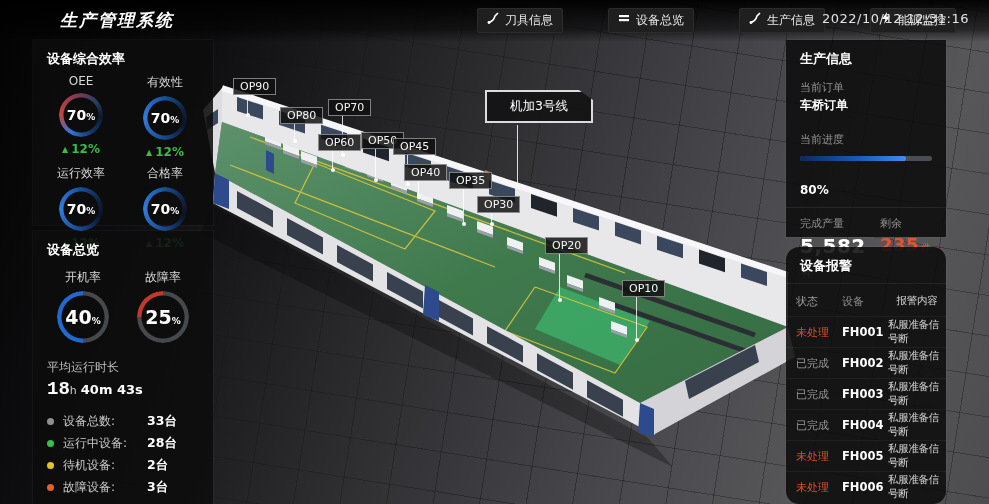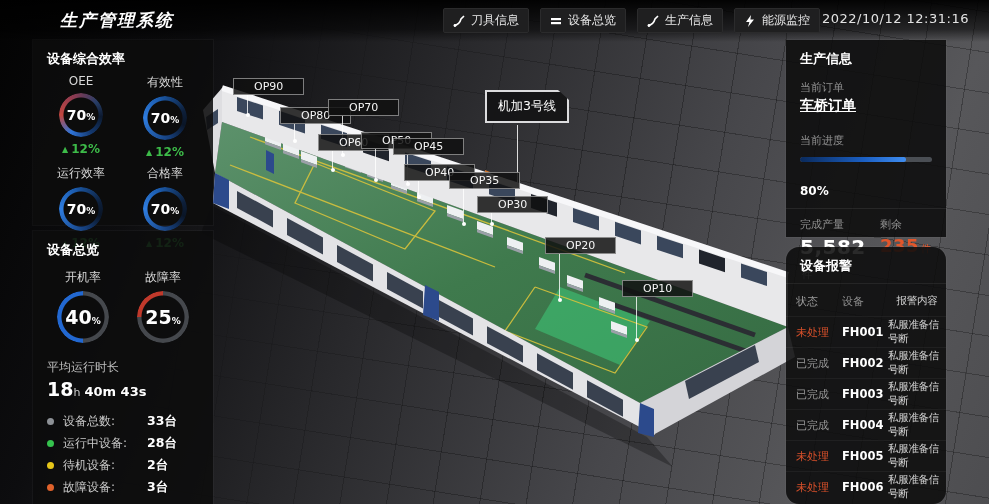--- a/index.html
+++ b/index.html
@@ -8,22 +8,22 @@
   .bg-grid{position:absolute;inset:0;
     background-image:repeating-linear-gradient(99deg,rgba(0,0,0,.28) 0 1px,transparent 1px 46px),
                      repeating-linear-gradient(9deg,rgba(0,0,0,.26) 0 1px,transparent 1px 40px);
     -webkit-mask-image:linear-gradient(112deg,transparent 0 22%,#000 55%);
             mask-image:linear-gradient(112deg,transparent 0 22%,#000 55%);}
   
   .hdr{position:absolute;left:0;top:0;width:100%;height:42px;z-index:20;
     background:linear-gradient(180deg,rgba(0,0,0,.96) 0%,rgba(0,0,0,.55) 70%,rgba(0,0,0,0) 100%);}
   .app-title{position:absolute;left:60px;top:9px;color:#fff;font-size:17px;font-weight:bold;font-style:italic;letter-spacing:2px;}
   .nav{position:absolute;left:443px;top:8px;display:flex;gap:11px;}
-  .navbtn{display:flex;align-items:center;gap:6px;background:#1f1f20;border:1px solid #2b2b2c;
-    color:#e9e9e9;font-size:12px;padding:3px 9px;border-radius:2px;cursor:pointer;white-space:nowrap;}
+  .navbtn{display:flex;gap:6px;background:#1f1f20;border:1px solid #2b2b2c;
+    color:#e9e9e9;font-size:12px;padding:3px 9px;border-radius:2px;cursor:pointer;white-space:nowrap;margin-left:34px;}
   .navbtn svg{display:block}
   .clock{position:absolute;left:822px;top:11px;color:#e3e3e3;font-size:13px;letter-spacing:.5px;}
   
   .panel{position:absolute;background:rgba(12,12,13,.88);color:#ddd;box-shadow:0 0 0 1px rgba(255,255,255,.035);z-index:10;}
   .p-title{font-size:13px;font-weight:bold;color:#fff;padding:10px 14px 4px;}
   
   .gauge{position:relative;display:flex;align-items:center;justify-content:center;}
   .ring{position:absolute;inset:0;border-radius:50%;
     -webkit-mask:radial-gradient(closest-side,transparent calc(100% - 5px),#000 calc(100% - 4px));
             mask:radial-gradient(closest-side,transparent calc(100% - 5px),#000 calc(100% - 4px));}
@@ -37,31 +37,31 @@
   .delta .tri{font-size:8px;margin-right:3px;vertical-align:1px;}
   .g44{width:44px;height:44px;}
   .g44 .gval{font-size:14px;}
   .g52{width:52px;height:52px;}
   .g52 .gval{font-size:19px;}
   .gval .pct{font-size:9px;font-weight:bold;}
   
   .ov-grid{display:grid;grid-template-columns:1fr 1fr;padding:6px 10px 0;}
   .rt-label{font-size:12px;color:#bdbdbd;padding:16px 14px 2px;}
   .rt-val{padding:0 14px;color:#fff;}
-  .rt-big{font-size:19px;font-weight:bold;}
+  .rt-big{font-size:19px;font-weight:bold;font-family:Liberation Mono, monospace;}
   .rt-unit{font-size:11px;color:#cfcfcf;}
   .rt-rest{font-size:13px;font-weight:bold;margin-left:4px;}
   .stats{padding:10px 14px 0;}
   .s-row{display:flex;align-items:center;height:22px;font-size:12px;color:#c9c9c9;}
   .dot{width:7px;height:7px;border-radius:50%;margin-right:9px;flex:0 0 auto;}
   .s-label{width:84px;}
   .s-val{font-weight:bold;color:#fff;font-size:12.5px;}
   
   .f-label{font-size:11px;color:#919191;padding:8px 14px 2px;}
-  .order-val{font-size:14px;font-weight:bold;color:#fff;padding:0 14px;text-decoration:underline;}
+  .order-val{font-size:12px;font-weight:bold;color:#fff;padding:0 14px;}
   .pt{margin:7px 14px 0;height:5px;background:#4a4e54;border-radius:3px;overflow:hidden;}
   .pf{height:100%;border-radius:3px;background:linear-gradient(90deg,#0a2a5c,#1b5fc2 60%,#3f8df0);}
   .pct-txt{font-size:12px;font-weight:bold;color:#fff;padding:6px 14px 10px;margin-top:16px;}
   .divider{height:1px;background:rgba(255,255,255,.08);margin:0 0;}
   .qty-row{display:flex;padding:0;}
   .qty-col{width:50%;}
   .big-num{font-size:20px;font-weight:bold;color:#fff;padding:1px 0 0 14px;letter-spacing:.5px;}
   .big-num .unit{font-size:10px;font-weight:normal;color:#c2c2c2;margin-left:2px;}
   .remain .big-num{color:#e2562b;font-size:18px;}
   .remain .big-num .unit{color:#e2562b;}
@@ -73,25 +73,25 @@
   .c1.pending{color:#d8502a;}
   .c2{width:46px;flex:0 0 auto;color:#fff;font-weight:bold;font-size:11.5px;}
   .a-row .c2{color:#fff;}
   .a-head .c2{color:#8f8f8f;font-weight:normal;font-size:11px;}
   .c3{flex:1;color:#d4d4d4;font-size:10.5px;letter-spacing:-.3px;}
   
   .scene{position:absolute;left:195px;top:35px;width:600px;height:470px;z-index:5;}
   .scene svg{position:absolute;inset:0;}
   .station{position:absolute;z-index:6;}
   .station .lbl{display:inline-block;background:rgba(16,16,16,.85);border:1px solid rgba(215,215,215,.55);
-    color:#f4f4f4;font-size:11px;padding:1px 20px;white-space:nowrap;cursor:pointer;}
+    color:#f4f4f4;font-size:11px;padding:1px 6px;white-space:nowrap;cursor:pointer;}
   .station .ldr{position:absolute;left:14px;top:100%;width:1px;background:rgba(255,255,255,.8);}
   .station .ldr::after{content:'';position:absolute;left:-1.5px;bottom:-3px;width:4px;height:4px;background:#fff;border-radius:50%;}
   .callout{position:absolute;left:290px;top:55px;width:76px;z-index:7;background:rgba(20,20,21,.92);
-    border:2px solid #dcdcde;color:#fff;font-size:12.5px;text-align:center;padding:6px 2px;cursor:pointer;
+    border:2px solid #dcdcde;color:#fff;font-size:12.5px;text-align:center;padding:6px 14px;cursor:pointer;
     clip-path:polygon(0 0,87% 0,100% 30%,100% 100%,0 100%);}
   .co-ldr{position:absolute;left:322px;top:90px;width:1px;height:58px;background:rgba(240,240,240,.9);z-index:6;}
 </style>
 </head>
 <body>
 
 <div class="stage">
   <div class="bg-grid"></div>
 
   <div class="scene">

